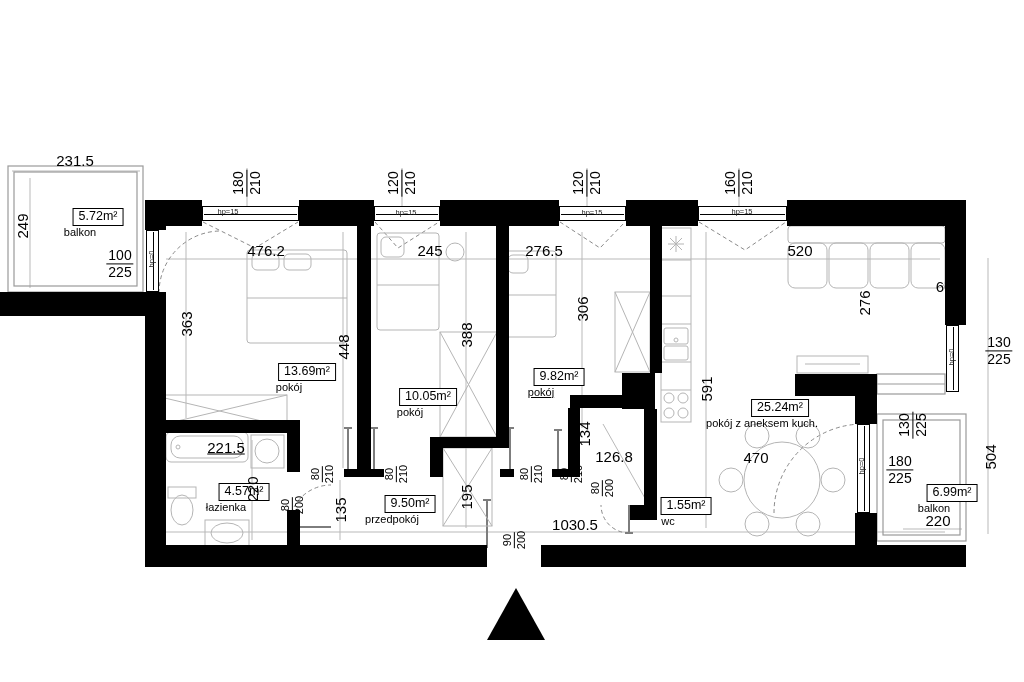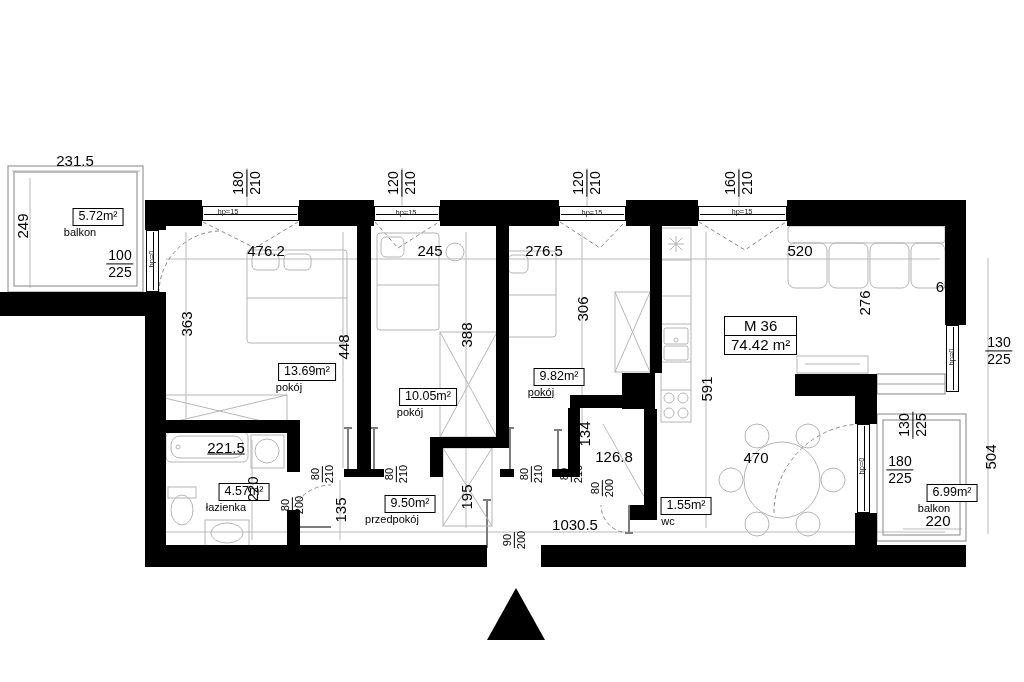--- a/index.html
+++ b/index.html
@@ -186,24 +186,20 @@
   <div class="wall" style="left:552px;top:469px;width:28px;height:8px"></div>
 
   <div class="win h" style="left:202px;top:206px;width:97px;height:15px"></div>
   <div class="win h" style="left:374px;top:206px;width:66px;height:15px"></div>
   <div class="win h" style="left:559px;top:206px;width:67px;height:15px"></div>
   <div class="win h" style="left:698px;top:206px;width:89px;height:15px"></div>
   <div class="win v" style="left:146px;top:230px;width:13px;height:62px"></div>
   <div class="win v" style="left:946px;top:325px;width:13px;height:67px"></div>
   <div class="win v" style="left:857px;top:424px;width:13px;height:89px"></div>
 
-  <div class="unitbox" style="left:724px;top:316px;">
-    <div class="u1">M 36</div>
-    <div class="u2">74.42 m²</div>
-  </div>
 
   <div class="alabel" style="left:80px;top:206px;">
     <span class="areabox">5.72m²</span>
     <div class="rname">balkon</div>
   </div>
   <div class="alabel" style="left:289px;top:361px;">
     <span class="areabox">13.69m²</span>
     <div class="rname">pokój</div>
   </div>
   <div class="alabel" style="left:410px;top:386px;">
@@ -218,20 +214,24 @@
     <span class="areabox">4.57m²</span>
     <div class="rname">łazienka</div>
   </div>
   <div class="alabel" style="left:392px;top:493px;">
     <span class="areabox">9.50m²</span>
     <div class="rname">przedpokój</div>
   </div>
   <div class="alabel" style="left:668px;top:495px;">
     <span class="areabox">1.55m²</span>
     <div class="rname">wc</div>
+  </div>
+  <div class="alabel" style="left:762px;top:397px;">
+    <span class="areabox">25.24m²</span>
+    <div class="rname">pokój z aneksem kuch.</div>
   </div>
   <div class="alabel" style="left:934px;top:482px;">
     <span class="areabox">6.99m²</span>
     <div class="rname">balkon</div>
   </div>
 
   <div class="lbl" style="left:75px;top:160px;">231.5</div>
   <div class="lbl v" style="left:22px;top:226px;">249</div>
   <div class="lbl" style="left:266px;top:250px;">476.2</div>
   <div class="lbl" style="left:430px;top:250px;">245</div>

